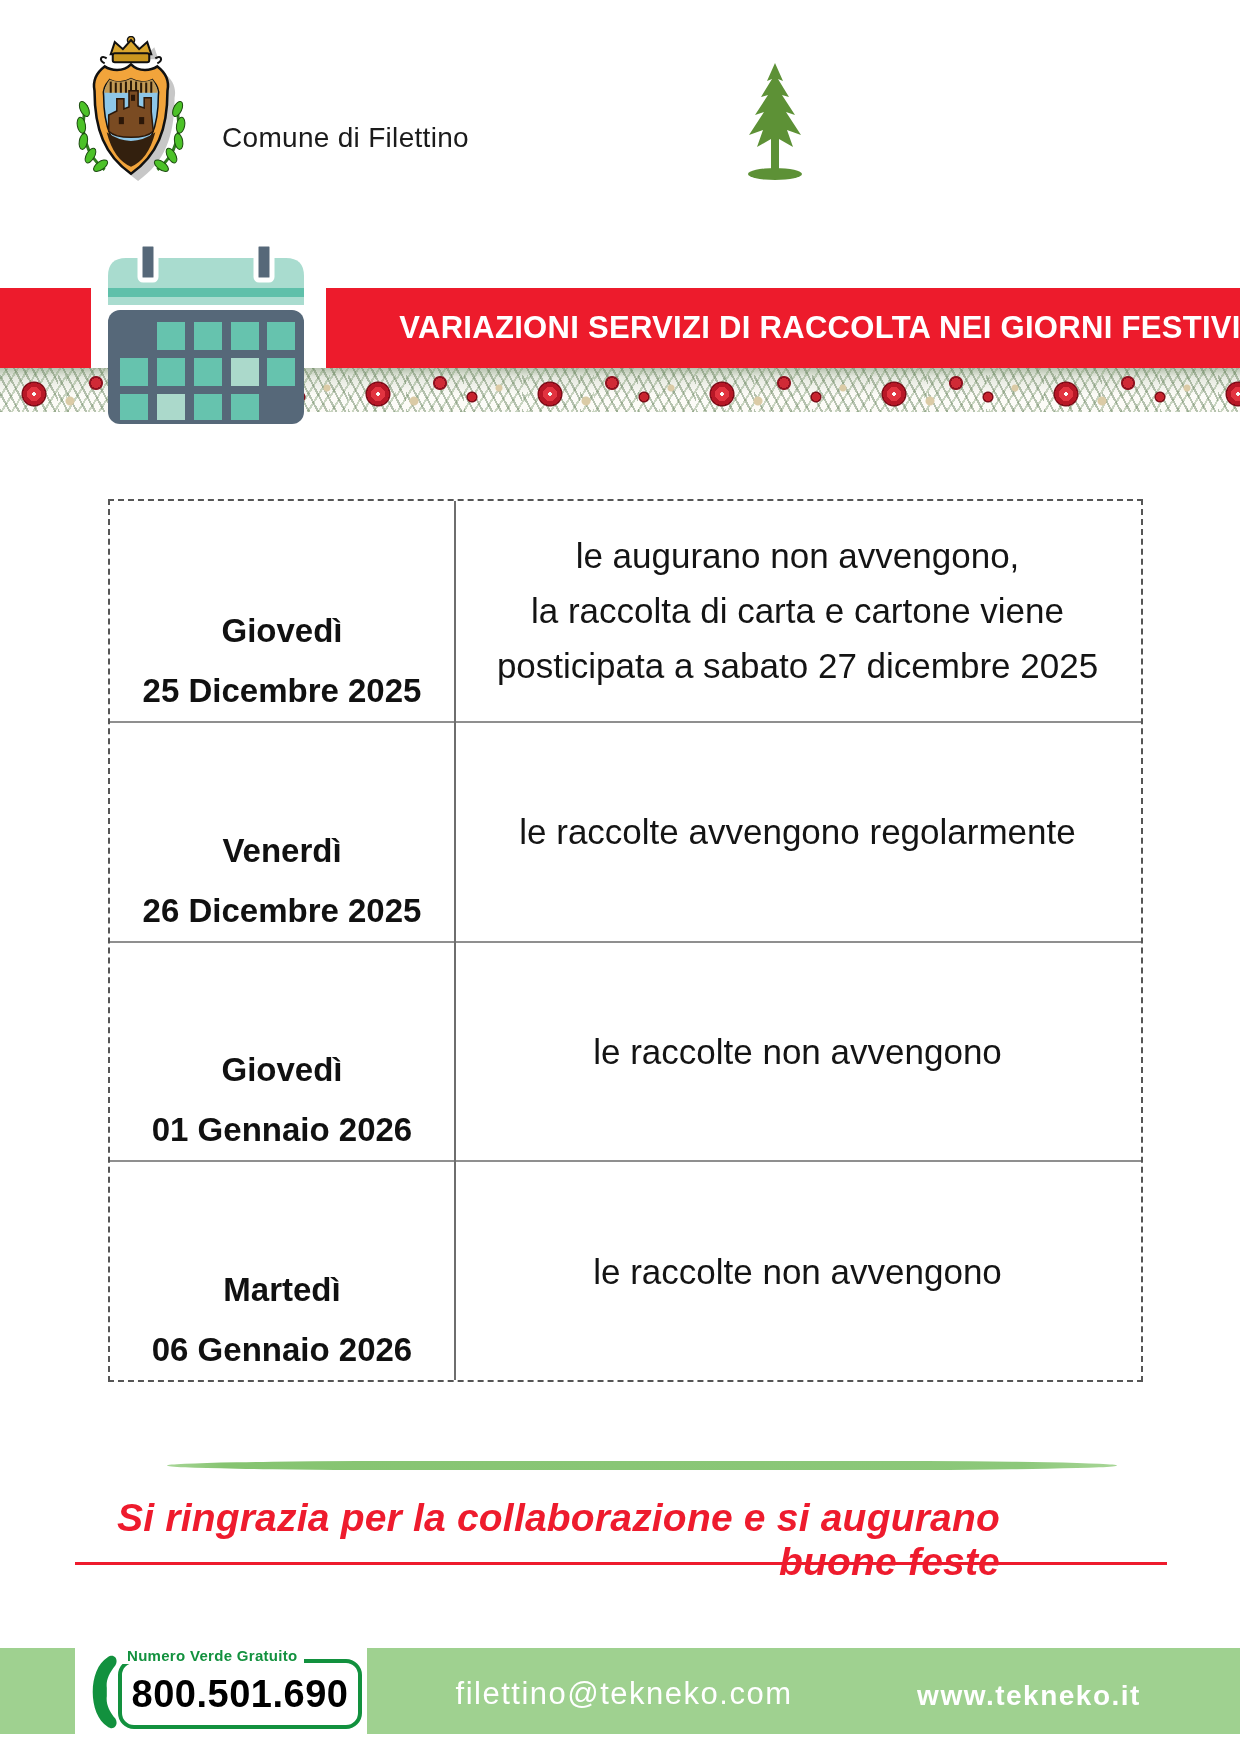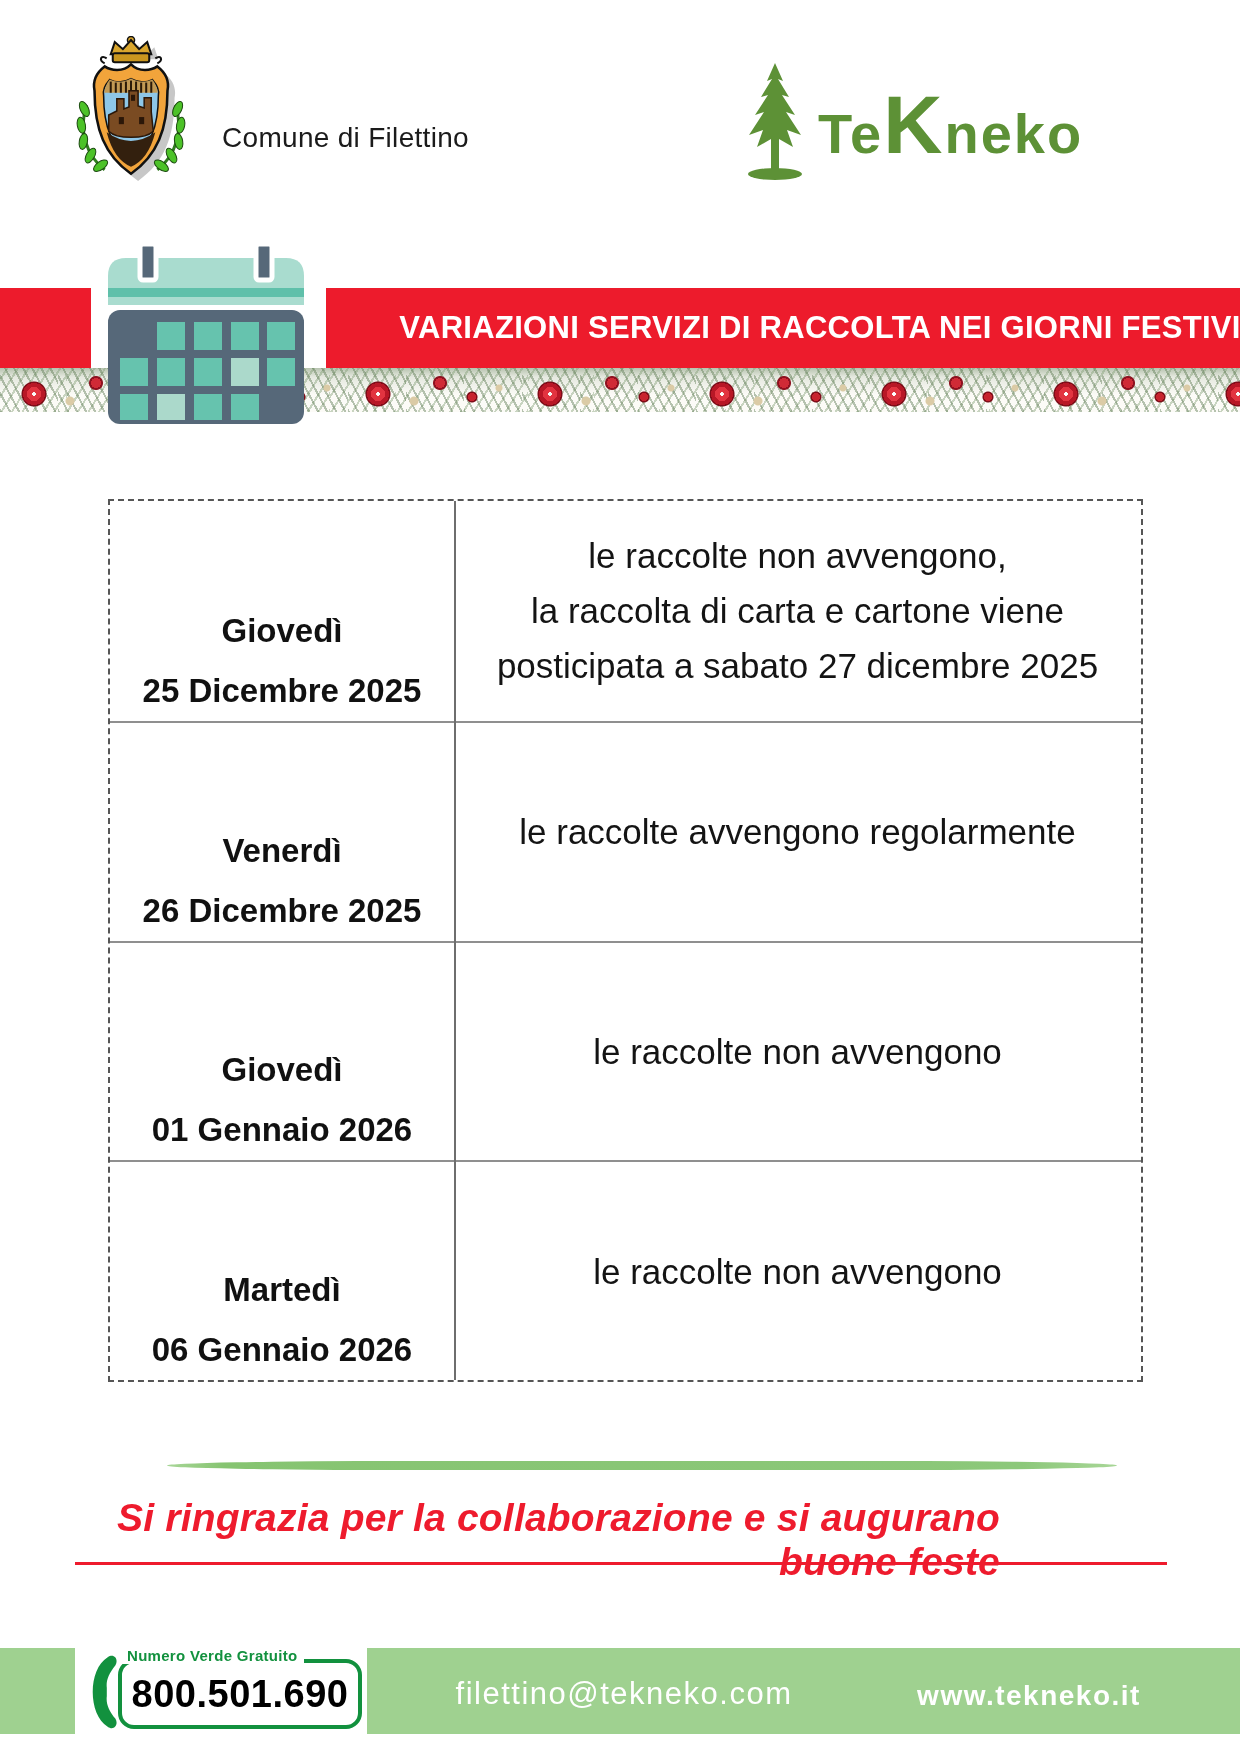--- a/index.html
+++ b/index.html
@@ -132,25 +132,20 @@
   </svg>
 
   <div class="abs municipality">Comune di Filettino</div>
 
   <svg class="abs tree" viewBox="0 0 80 120">
     <path d="M40,2 L48,20 L43,18 L54,36 L47,34 L60,54 L51,51 L66,74 L52,69 L58,86 L44,78 L44,96 L36,96 L36,78 L22,86 L28,69 L14,74 L29,51 L20,54 L33,34 L26,36 L37,18 L32,20 Z" fill="#5D9136"></path>
     <rect x="36" y="92" width="8" height="20" fill="#5D9136"></rect>
     <ellipse cx="40" cy="113" rx="27" ry="6" fill="#5D9136"></ellipse>
   </svg>
 
-  <div class="abs wordmark">
-    <span class="wm-s">Te</span>
-      <span class="wm-k">K</span>
-      <span class="wm-s">neko</span>
-  </div>
 
   <div class="abs redband"></div>
   <div class="abs redband-gap"></div>
   <div class="abs banner-title">VARIAZIONI SERVIZI DI RACCOLTA NEI GIORNI FESTIVI</div>
   <div class="abs garland"></div>
 
   <svg class="abs calendar" viewBox="0 0 212 190">
     <path d="M8,36 q0,-18 18,-18 h160 q18,0 18,18 v29 h-196 z" fill="#A9DCCF"></path>
     <rect x="8" y="48" width="196" height="9" fill="#5FC0AA"></rect>
     <rect x="40" y="4" width="16" height="36" rx="3" fill="#566879" stroke="#ffffff" stroke-width="5"></rect>
@@ -176,21 +171,21 @@
 
   <div class="abs sched">
     <div class="sched-divider"></div>
 
     <div class="srow">
       <div class="cell-day">
         <div>Giovedì</div>
         <div>25 Dicembre 2025</div>
       </div>
       <div class="cell-desc">
-        <div>le raccolte non avvengono,</div>
+        <div>le augurano non avvengono,</div>
         <div>la raccolta di carta e cartone viene</div>
         <div>posticipata a sabato 27 dicembre 2025</div>
       </div>
     </div>
 
     <div class="srow">
       <div class="cell-day">
         <div>Venerdì</div>
         <div>26 Dicembre 2025</div>
       </div>

